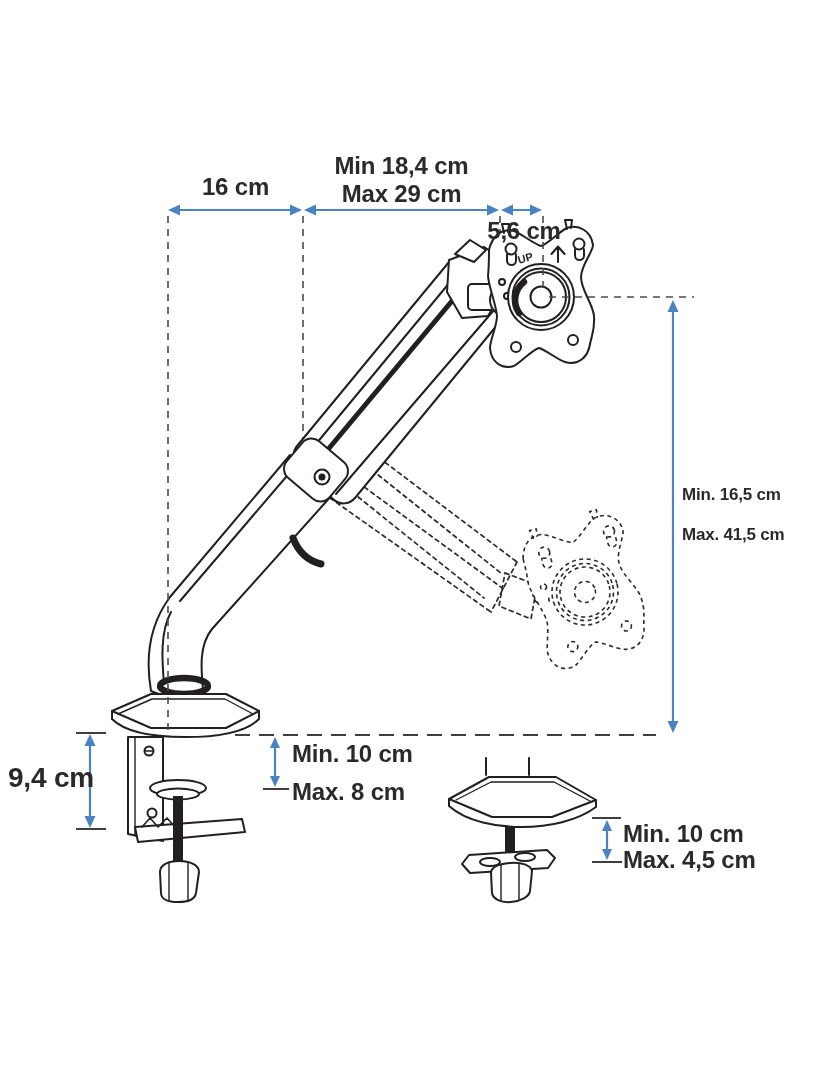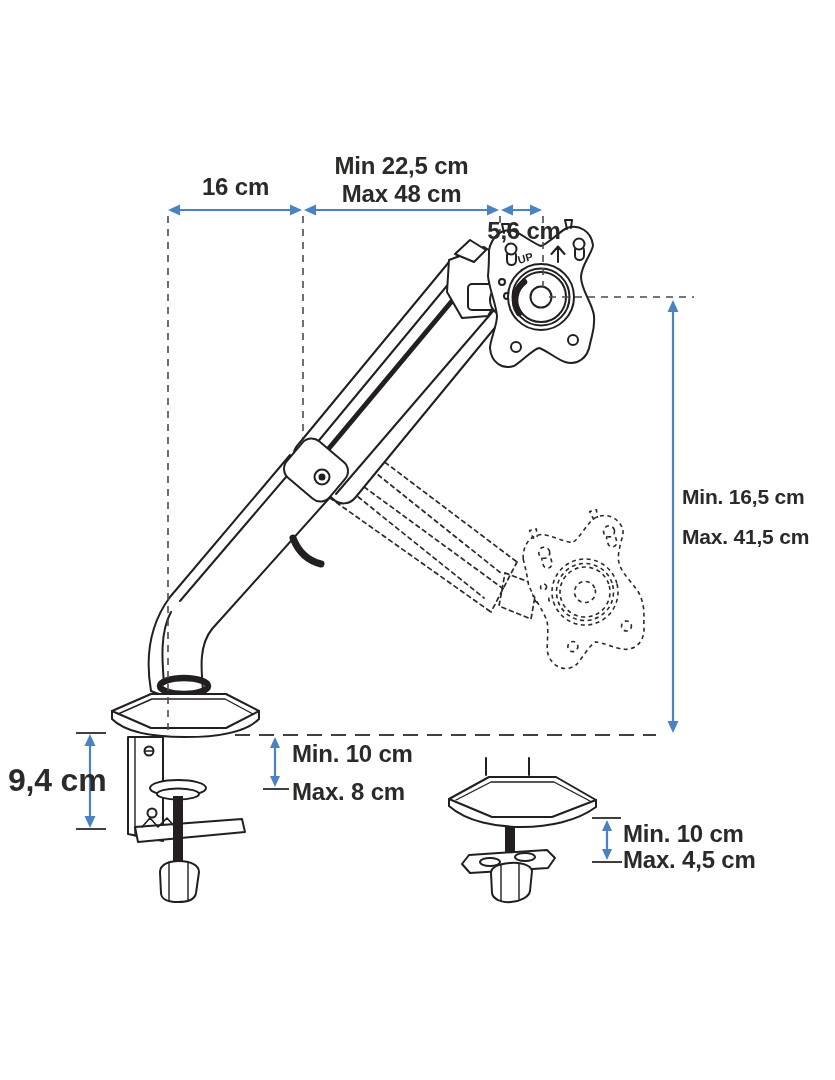--- a/index.html
+++ b/index.html
@@ -6,22 +6,22 @@
   #stage{
     position:relative;width:835px;height:1080px;background:#ffffff;overflow:hidden;
     font-family:"Liberation Sans", sans-serif;
   }
   #drawing{position:absolute;left:0;top:0;}
   .dim-label{
     position:absolute;color:#2b2a28;font-weight:700;line-height:1.16;
     letter-spacing:-0.2px;white-space:nowrap;
   }
   .fs24{font-size:24px;}
-  .fs25{font-size:21px;}
-  .fs28{font-size:32px;}
+  .fs25{font-size:17px;}
+  .fs28{font-size:28px;}
   .center{text-align:center;}
   .right{text-align:right;}
 </style>
 </head>
 <body>
 
 <div id="stage">
 
 <svg id="drawing" width="835" height="1080" viewBox="0 0 835 1080">
   <defs>
@@ -192,22 +192,22 @@
     <polygon points="275,787 270,776 280,776" stroke="none"></polygon>
 
     <path d="M607 830 V850" fill="none"></path>
     <polygon points="607,820 602,831 612,831" stroke="none"></polygon>
     <polygon points="607,860 602,849 612,849" stroke="none"></polygon>
   </g>
 </svg>
 
 <div class="dim-label fs24 center" style="left:168px;top:173px;width:135px;">16 cm</div>
 
-<div class="dim-label fs24 center" style="left:303px;top:152px;width:197px;">Min 22,5 cm</div>
-<div class="dim-label fs24 center" style="left:303px;top:180px;width:197px;">Max 48 cm</div>
+<div class="dim-label fs24 center" style="left:303px;top:152px;width:197px;">Min 18,4 cm</div>
+<div class="dim-label fs24 center" style="left:303px;top:180px;width:197px;">Max 29 cm</div>
 
 <div class="dim-label fs24 center" style="left:468px;top:173px;width:112px;margin-top:44px;">5,6 cm</div>
 
 <div class="dim-label fs25" style="left:682px;top:485px;">Min. 16,5 cm</div>
 <div class="dim-label fs25" style="left:682px;top:514px;margin-top:11px;">Max. 41,5 cm</div>
 
 <div class="dim-label fs28 right" style="left:8px;top:762px;width:80px;">9,4 cm</div>
 
 <div class="dim-label fs24" style="left:292px;top:740px;">Min. 10 cm</div>
 <div class="dim-label fs24" style="left:292px;top:766px;margin-top:12px;">Max. 8 cm</div>

